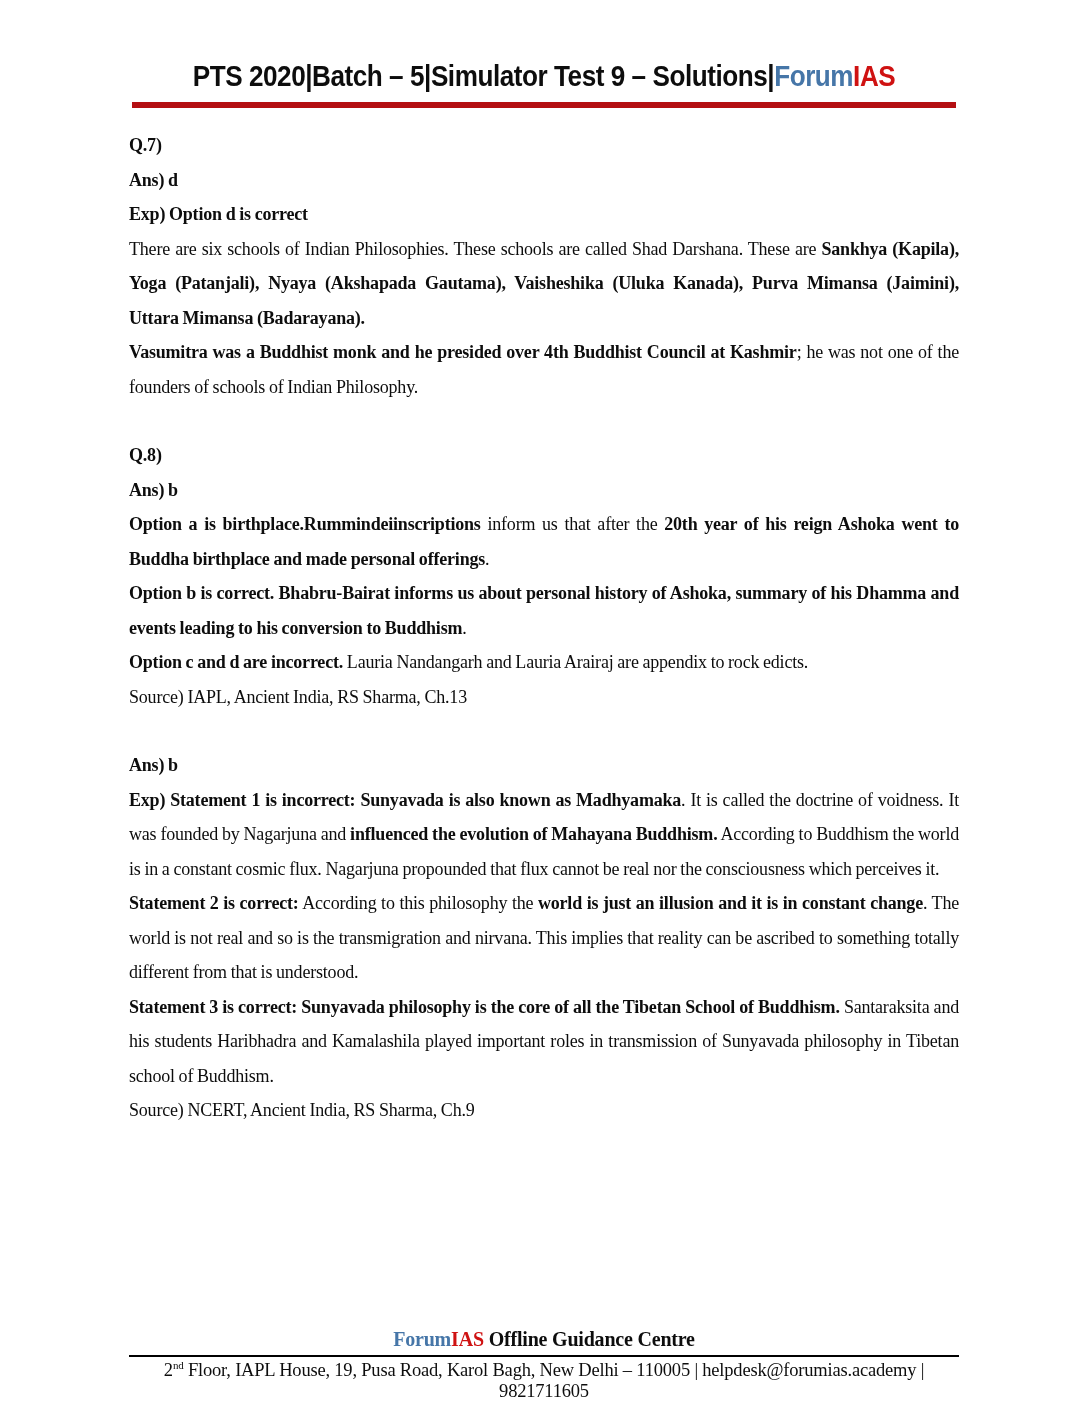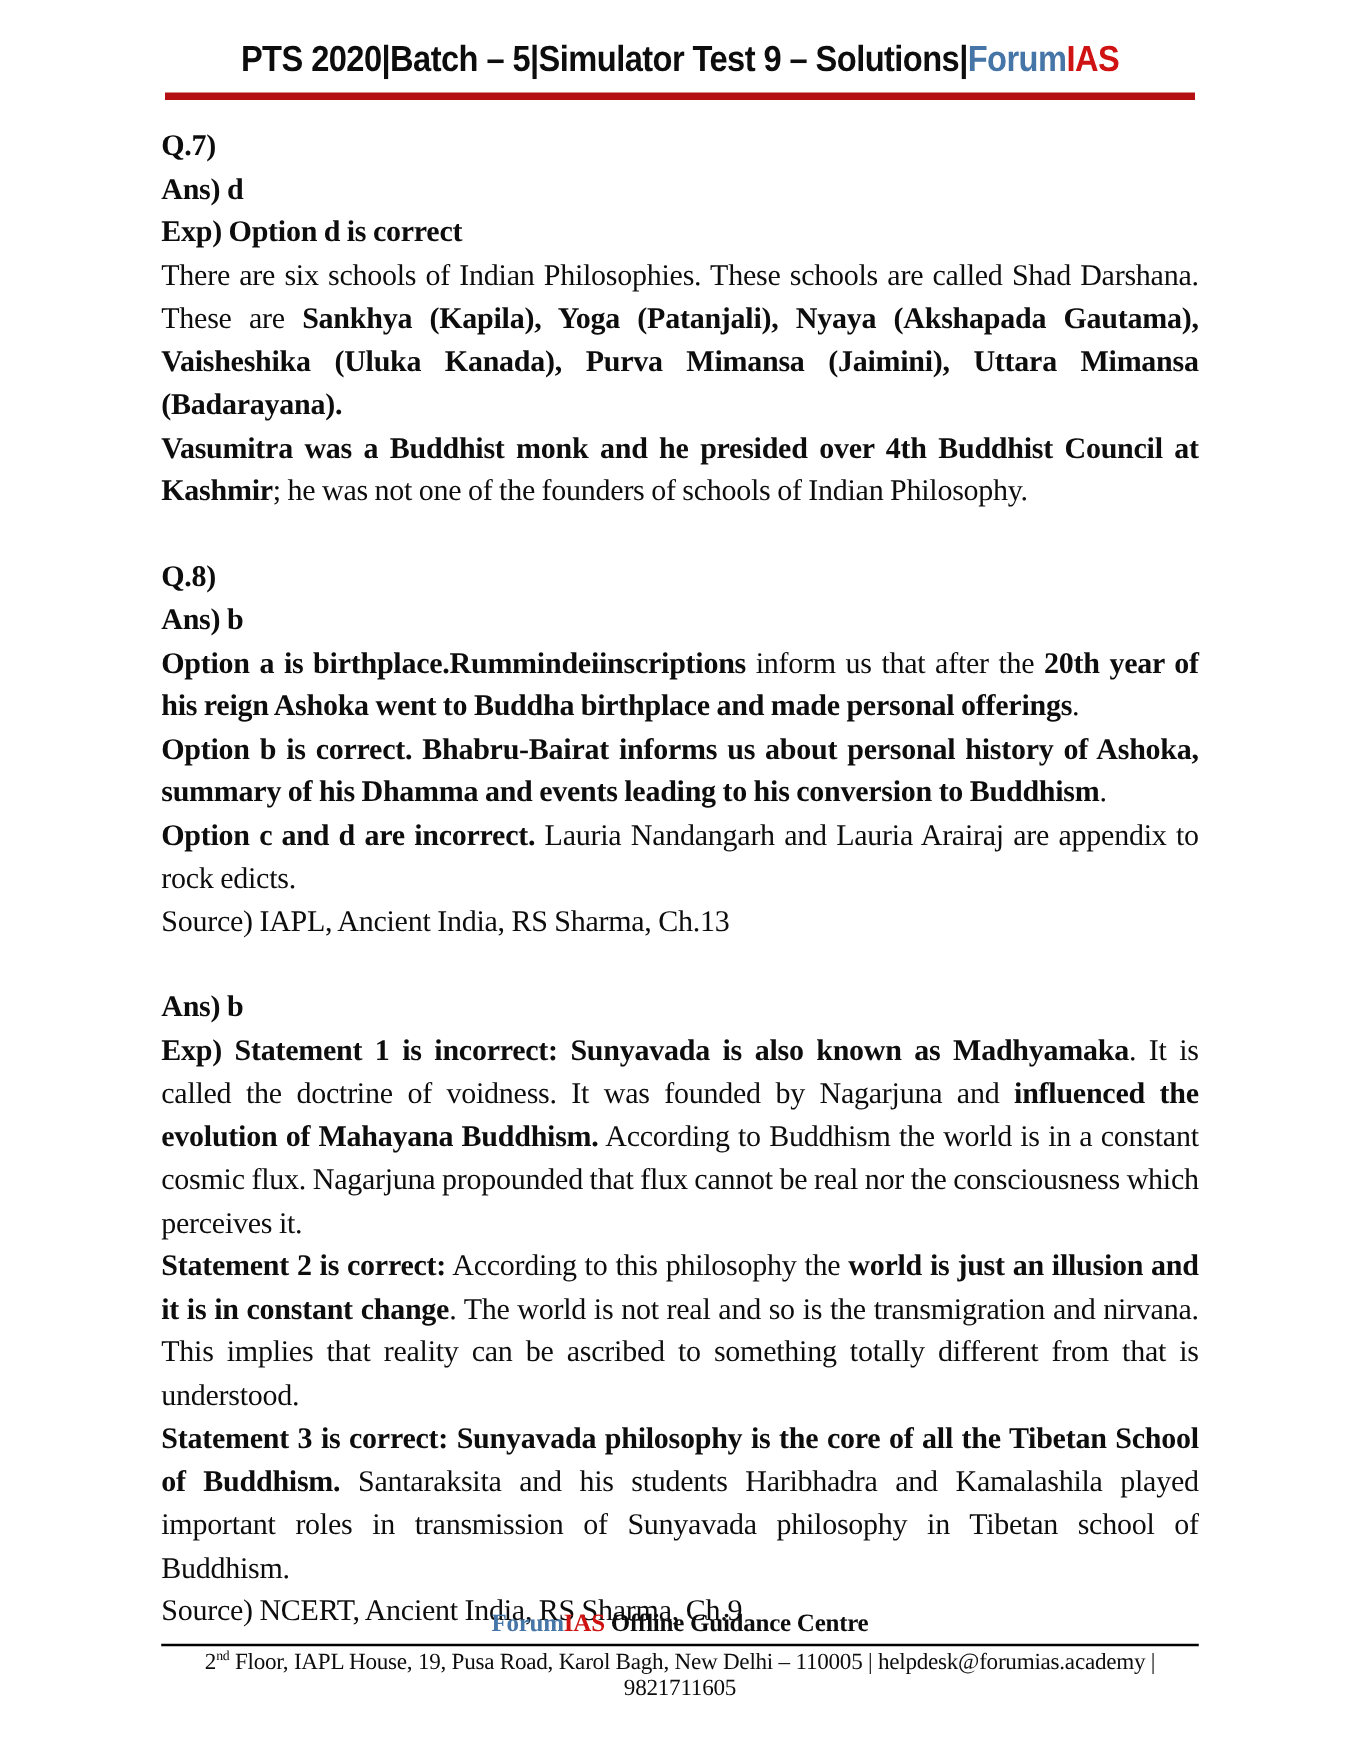--- a/index.html
+++ b/index.html
@@ -6,21 +6,21 @@
   .page {
     position: relative;
     width: 1088px;
     height: 1408px;
     background: #ffffff;
     overflow: hidden;
     font-family: "Liberation Serif", serif;
     color: #0d0d0d;
   }
   
-  .header { padding-top: 32px; }
+  .header { padding-top: 60px; }
   .title-line {
     width: 100%;
     text-align: center;
     white-space: nowrap;
     font-family: "Liberation Sans", sans-serif;
     font-weight: bold;
     font-size: 29px;
     letter-spacing: -0.5px;
     transform: scaleX(0.90);
     transform-origin: 50% 50%;
@@ -30,41 +30,42 @@
     height: 6px;
     margin: 9px auto 0 auto;
     background: var(--rule_red, #b40f12);
   }
   .blue { color: var(--brand_blue, #4676a8); }
   .red  { color: var(--brand_red, #cf1212); }
   
   .content {
     width: 830px;
     margin: 20px auto 0 auto;
-    font-size: 24px;
+    font-size: 18px;
     line-height: 34.5px;
     letter-spacing: -0.2px;
     word-spacing: -0.5px;
   }
   section.q + section.q { margin-top: 34px; }
   .content p { margin: 0; }
   .para { text-align: justify; }
   .b { font-weight: bold; }
   
   .footer {
     position: absolute;
     left: 129px;
     top: 1288px;
     width: 830px;
     text-align: center;
   }
   .f-head {
     font-size: 20px;
     font-weight: bold;
     letter-spacing: -0.2px;
+    margin-top: 40px;
   }
   .f-rule { height: 2px; background: #000000; margin-top: 4px; }
   .f-addr { font-size: 18.5px; margin-top: 3px; letter-spacing: -0.2px; text-align: center; }
   .f-addr sup { font-size: 11px; line-height: 0; }
 </style>
 </head>
 <body>
 
 <div class="page">
 

